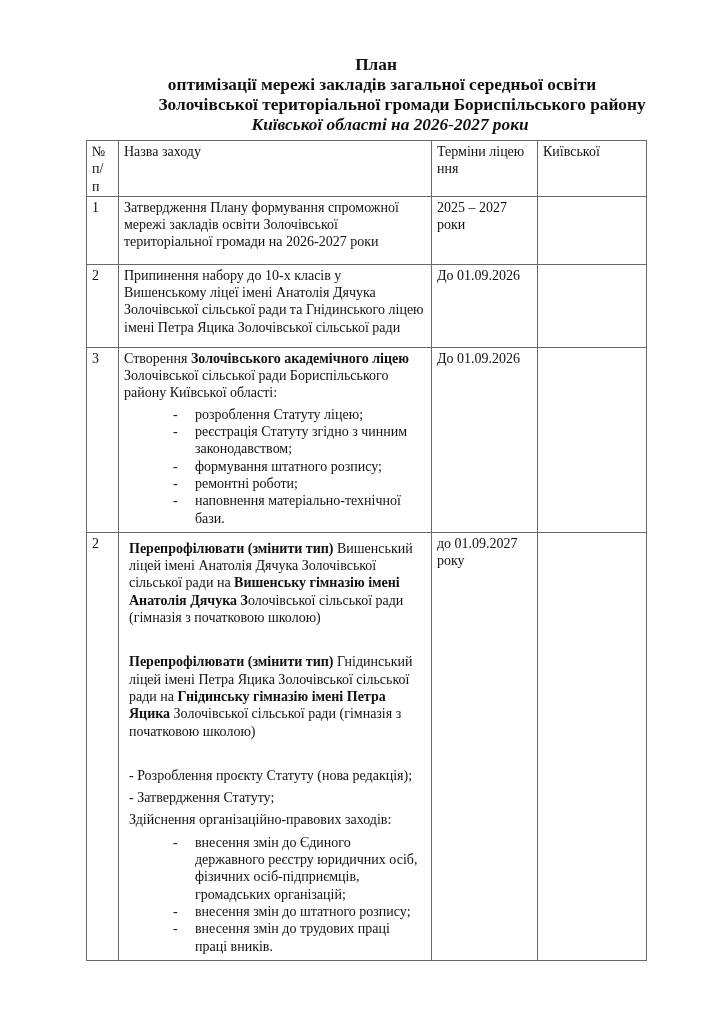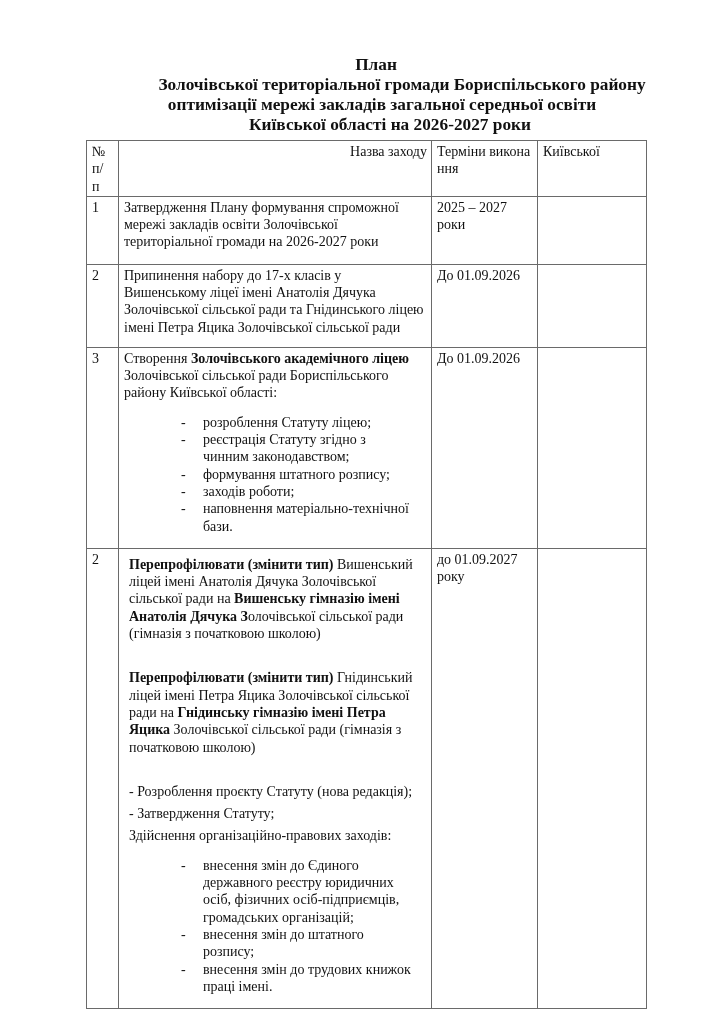--- a/index.html
+++ b/index.html
@@ -4,106 +4,106 @@
 <style>
   html, body { margin: 0; padding: 0; background: #ffffff; }
   body { width: 724px; height: 1024px; position: relative; overflow: hidden;
          font-family: "Liberation Serif", serif; color: #111; }
   .title { position: absolute; left: 0; width: 724px; top: 55px; text-align: center;
            font-weight: bold; font-size: 17.3px; line-height: 20px; }
   .title .line { display: block; white-space: pre; text-align: center; }
   .title .l1 { padding-left: 28px; }
   .title .l2 { padding-left: 40px; }
   .title .l3 { padding-left: 80px; }
-  .title .l4 { padding-left: 56px; }
+  .title .l4 { padding-left: 56px; font-style: italic; }
   table { position: absolute; left: 86px; top: 140px; width: 560px; border-collapse: collapse;
           table-layout: fixed; font-size: 14px; line-height: 17.3px; }
   td, th { border: 1.5px solid #6a6a6a; vertical-align: top; padding: 2px 4px 1px 5px; font-weight: normal; text-align: left; }
   col.c1 { width: 32px; } col.c2 { width: 313px; } col.c3 { width: 106px; } col.c4 { width: 109px; }
-  th.center { text-align: right; }
+  th.center { text-align: left; }
   tr.h th { height: 49px; }
   tr.r1 td { height: 64px; }
   tr.r2 td { height: 79px; }
   tr.r3 td { height: 150px; }
   tr.r4 td { height: 351px; }
   .b { font-weight: bold; text-align: right; }
-  ul.dash { list-style: none; margin: 12px; padding: 0 0 0 45px; }
+  ul.dash { list-style: none; margin: 4px; padding: 0 0 0 45px; }
   ul.dash li { position: relative; padding-left: 22px; }
   ul.dash li::before { content: "-"; position: absolute; left: 0; }
   .gap { height: 17px; }
   p { margin: 5px; }
 </style>
 </head>
 <body>
 
 <div class="title">
   <span class="line l1">План</span>
+  <span class="line l2">оптимізації мережі закладів загальної середньої освіти</span>
   <span class="line l3">Золочівської територіальної громади Бориспільського району</span>
-  <span class="line l2">оптимізації мережі закладів загальної середньої освіти</span>
   <span class="line l4">Київської області на 2026-2027 роки</span>
 </div>
 
 <table>
   <colgroup>
       <col class="c1">
       <col class="c2">
       <col class="c3">
       <col class="c4">
     </colgroup>
   <tbody>
       <tr class="h">
     <th>№ п/ п</th>
     <th class="center">Назва заходу</th>
-    <th>Терміни викона ння</th>
+    <th>Терміни ліцею ння</th>
     <th>Київської</th>
   </tr>
 
   <tr class="r1">
     <td>1</td>
     <td>Затвердження Плану формування спроможної мережі закладів освіти Золочівської територіальної громади на 2026-2027 роки</td>
     <td>2025 – 2027 роки</td>
     <td></td>
   </tr>
 
   <tr class="r2">
     <td>2</td>
-    <td>Припинення набору до 17-х класів у Вишенському ліцеї імені Анатолія Дячука Золочівської сільської ради та Гнідинського ліцею імені Петра Яцика Золочівської сільської ради</td>
+    <td>Припинення набору до 10-х класів у Вишенському ліцеї імені Анатолія Дячука Золочівської сільської ради та Гнідинського ліцею імені Петра Яцика Золочівської сільської ради</td>
     <td>До 01.09.2026</td>
     <td></td>
   </tr>
 
   <tr class="r3">
     <td>3</td>
     <td>
       <span>Створення </span><span class="b">Золочівського академічного ліцею</span><span> Золочівської сільської ради Бориспільського району Київської області:</span>
       <ul class="dash">
         <li>розроблення Статуту ліцею;</li>
         <li>реєстрація Статуту згідно з чинним законодавством;</li>
         <li>формування штатного розпису;</li>
-        <li>заходів роботи;</li>
+        <li>ремонтні роботи;</li>
         <li>наповнення матеріально-технічної бази.</li>
       </ul>
     </td>
     <td>До 01.09.2026</td>
     <td></td>
   </tr>
 
   <tr class="r4">
     <td>2</td>
     <td>
       <p><span class="b">Перепрофілювати (змінити тип)</span><span> Вишенський ліцей імені Анатолія Дячука Золочівської сільської ради на </span><span class="b">Вишенську гімназію імені Анатолія Дячука З</span><span>олочівської сільської ради (гімназія з початковою школою)</span></p>
       <div class="gap"></div>
       <p><span class="b">Перепрофілювати (змінити тип)</span><span> Гнідинський ліцей імені Петра Яцика Золочівської сільської ради на </span><span class="b">Гнідинську гімназію  імені Петра Яцика</span><span> Золочівської сільської ради (гімназія з початковою школою)</span></p>
       <div class="gap"></div>
       <p>- Розроблення проєкту Статуту (нова редакція);</p>
       <p>- Затвердження Статуту;</p>
       <p>Здійснення організаційно-правових заходів:</p>
       <ul class="dash">
         <li>внесення змін до Єдиного державного реєстру юридичних осіб, фізичних осіб-підприємців, громадських організацій;</li>
         <li>внесення змін до штатного розпису;</li>
-        <li>внесення змін до трудових книжок праці імені.</li>
+        <li>внесення змін до трудових праці праці вників.</li>
       </ul>
     </td>
     <td>до 01.09.2027 року</td>
     <td></td>
   </tr>
 </tbody>
   </table>
 
 </body></html>

